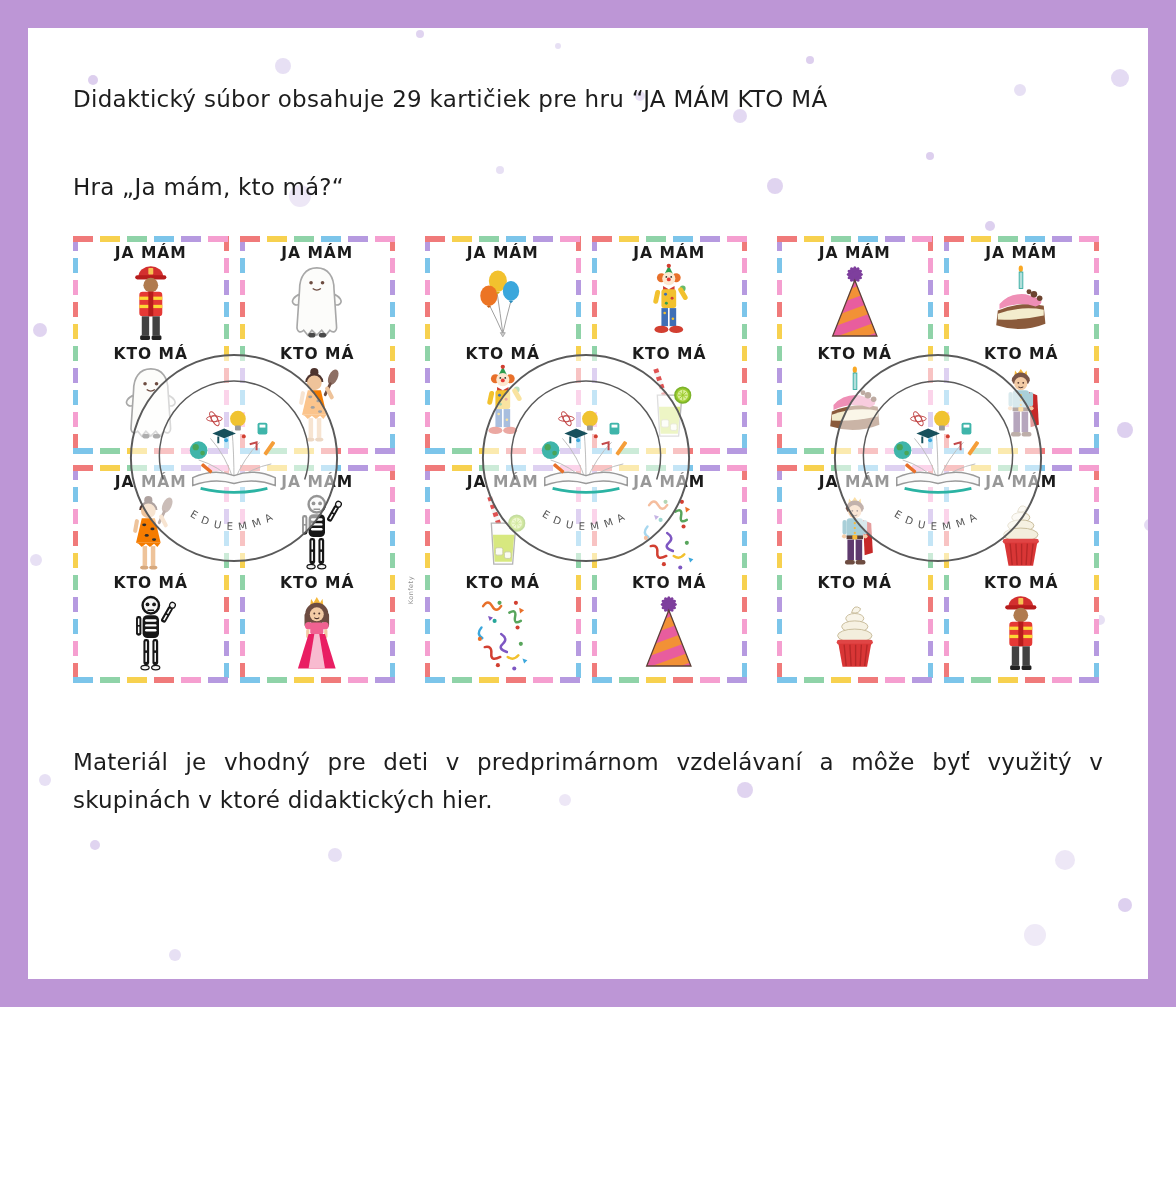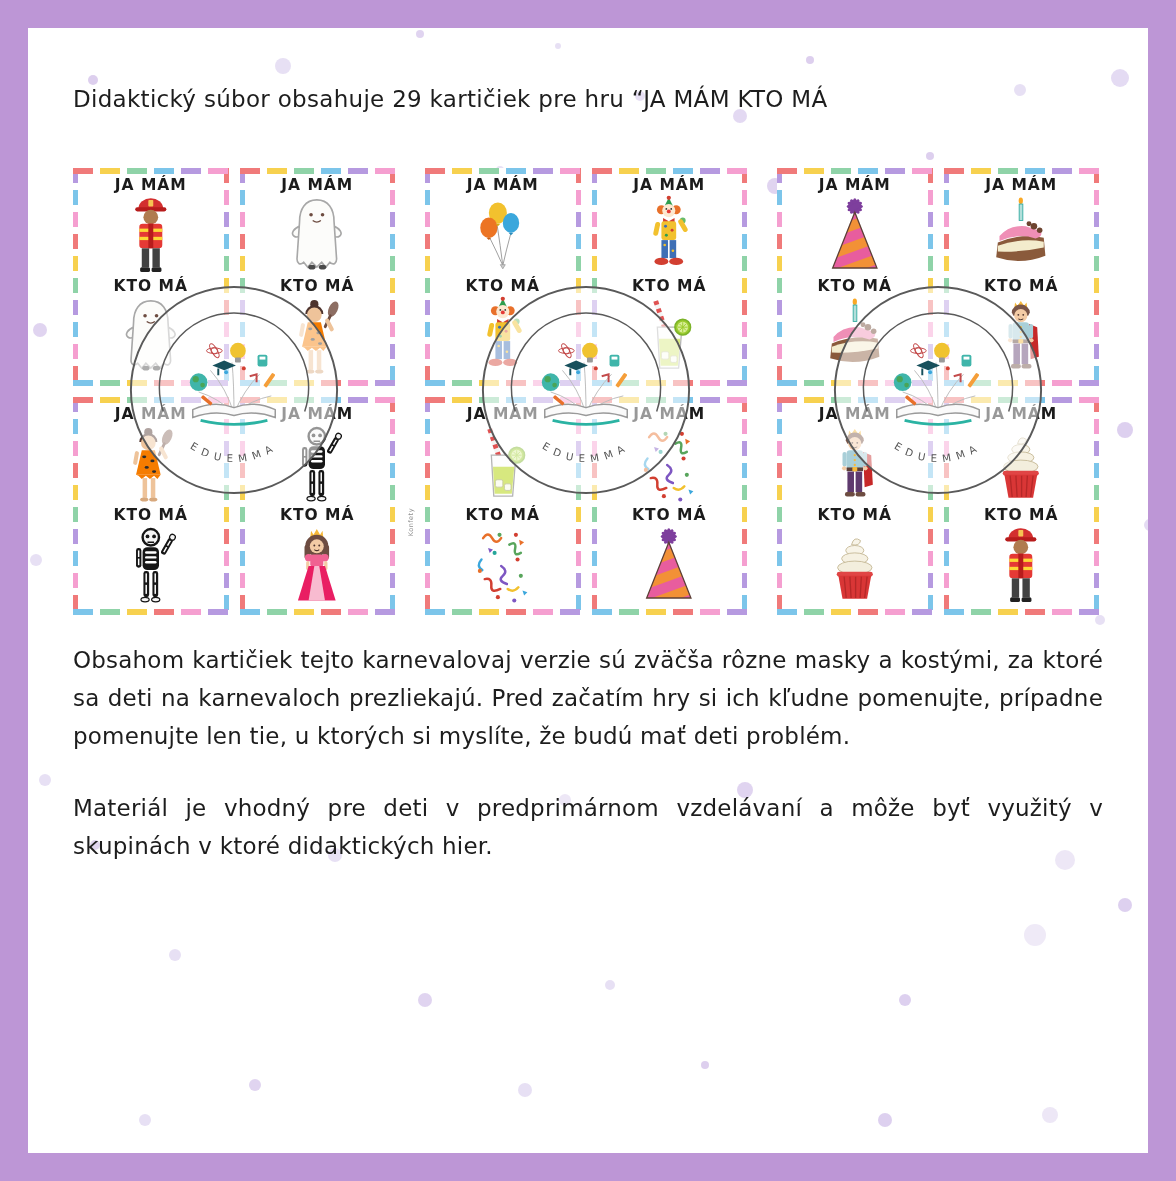--- a/index.html
+++ b/index.html
@@ -1,17 +1,17 @@
 <!DOCTYPE html>
 <html><head>
 <meta charset="utf-8">
 <style>
   html,body{margin:0;padding:0;background:#fff;}
   body{width:1176px;height:1181px;font-family:"DejaVu Sans",sans-serif;}
-  .frame{position:relative;width:1176px;height:1181px;background:#bd96d6;}
+  .frame{position:relative;width:1176px;height:1007px;background:#bd96d6;}
   .page{position:absolute;inset:28px;background:#ffffff;overflow:hidden;}
   
   .dots{position:absolute;inset:0;pointer-events:none;}
   .dots::before{
     content:"";position:absolute;left:0;top:0;width:30px;height:30px;border-radius:50%;background:transparent;
     box-shadow:
       50px 37px 0 -10px rgba(187,160,222,.5),
       240px 23px 0 -7px rgba(230,222,243,.95),
       377px -9px 0 -11px rgba(187,160,222,.45),
       515px 3px 0 -12px rgba(230,222,243,.95),
@@ -345,20 +345,21 @@
 </defs>
 </svg>
 
 <div class="frame">
   <div class="page">
     <div class="dots"></div>
     <div class="content">
 
       <p class="title">Didaktický súbor obsahuje 29 kartičiek pre hru “JA MÁM KTO MÁ</p>
 
+      <p class="para p-heading">Hra „Ja mám, kto má?“</p>
 
       <div class="cards-section">
 
         <div class="panel">
           <div class="card">
             <div class="card-label">JA MÁM</div>
             <div class="card-img">
                 <svg viewBox="0 0 80 100">
                   <use href="#sym-firefighter"></use>
                 </svg>
@@ -551,19 +552,18 @@
           <path d="M38 132 A76 76 0 1 1 182 132" fill="none" stroke="#5a5a5a" stroke-width="1.5"></path>
           <use href="#sym-wmlogo" x="50" y="58" width="120" height="90"></use>
           <path id="wmarc3" d="M36 130 A78 78 0 0 0 184 130" fill="none"></path>
           <text class="wm-text"><textPath href="#wmarc3" startOffset="50%" text-anchor="middle">EDUEMMA</textPath></text>
         </svg>
 
         <div class="side-caption">Konfety</div>
       </div>
 
       <div class="spacer"></div>
-      <p class="para">Obsahom kartičiek tejto karnevalovaj verzie sú zväčša rôzne masky a kostými, za ktoré sa deti na karnevaloch prezliekajú. Pred začatím hry si ich kľudne pomenujte, prípadne pomenujte len tie, u ktorých si myslíte, že budú mať deti problém.</p>
       <div class="spacer2"></div>
       <p class="para">Materiál je vhodný pre deti v predprimárnom vzdelávaní a môže byť využitý v skupinách v ktoré didaktických hier.</p>
 
     </div>
   </div>
 </div>
 
 </body></html>

